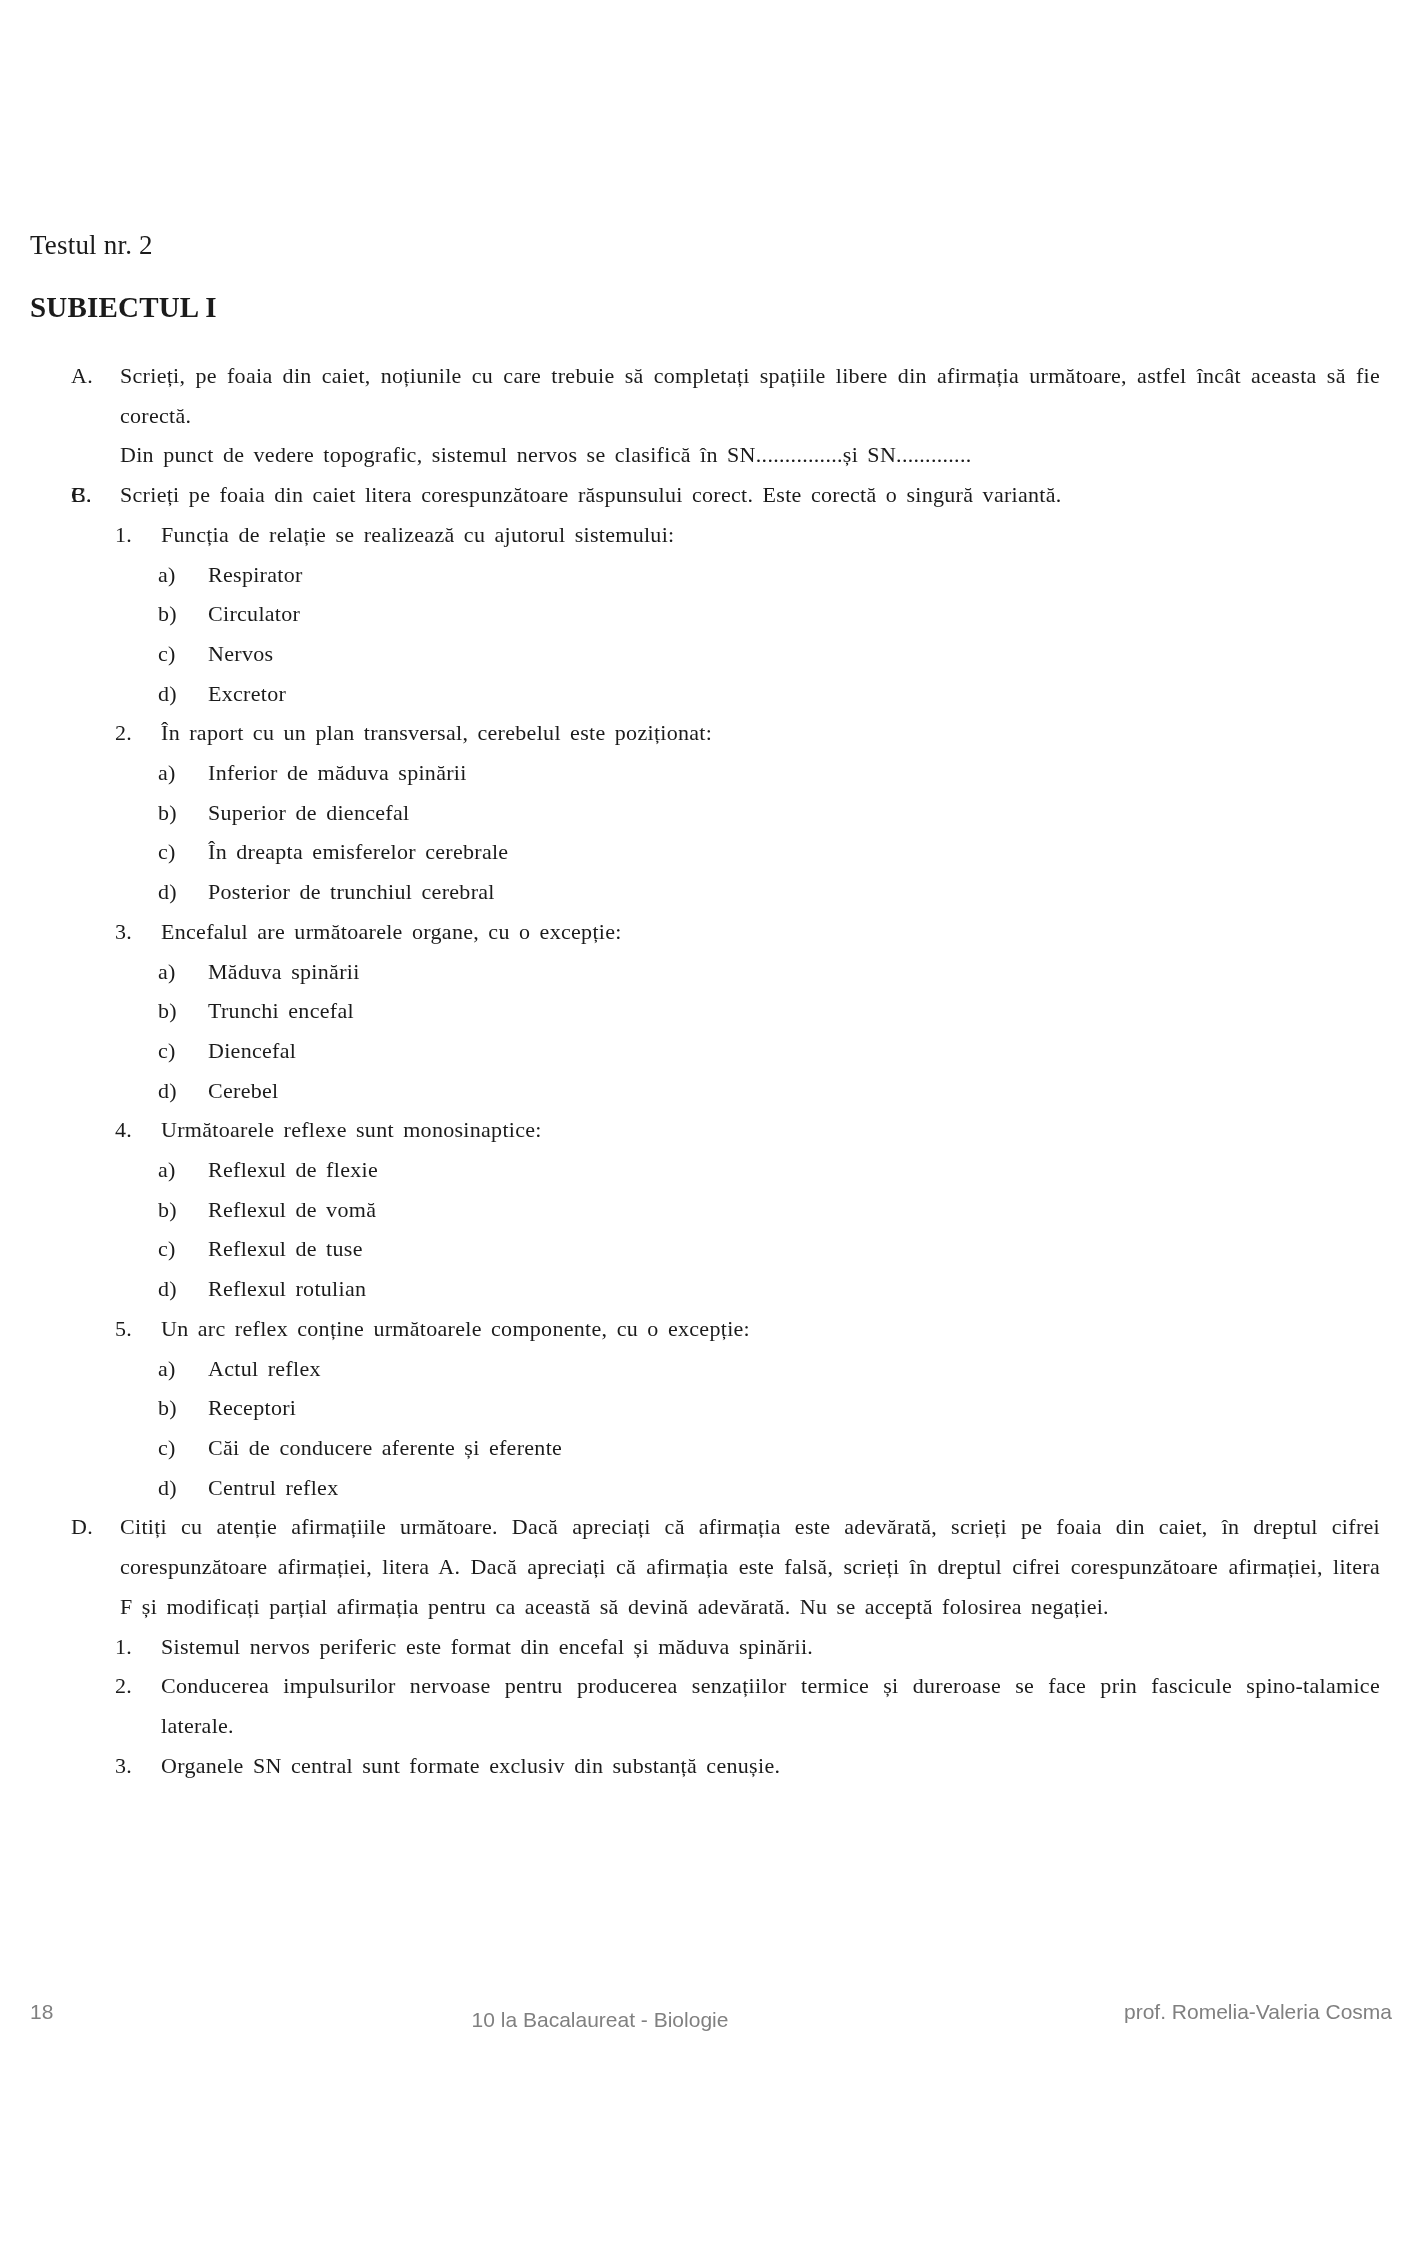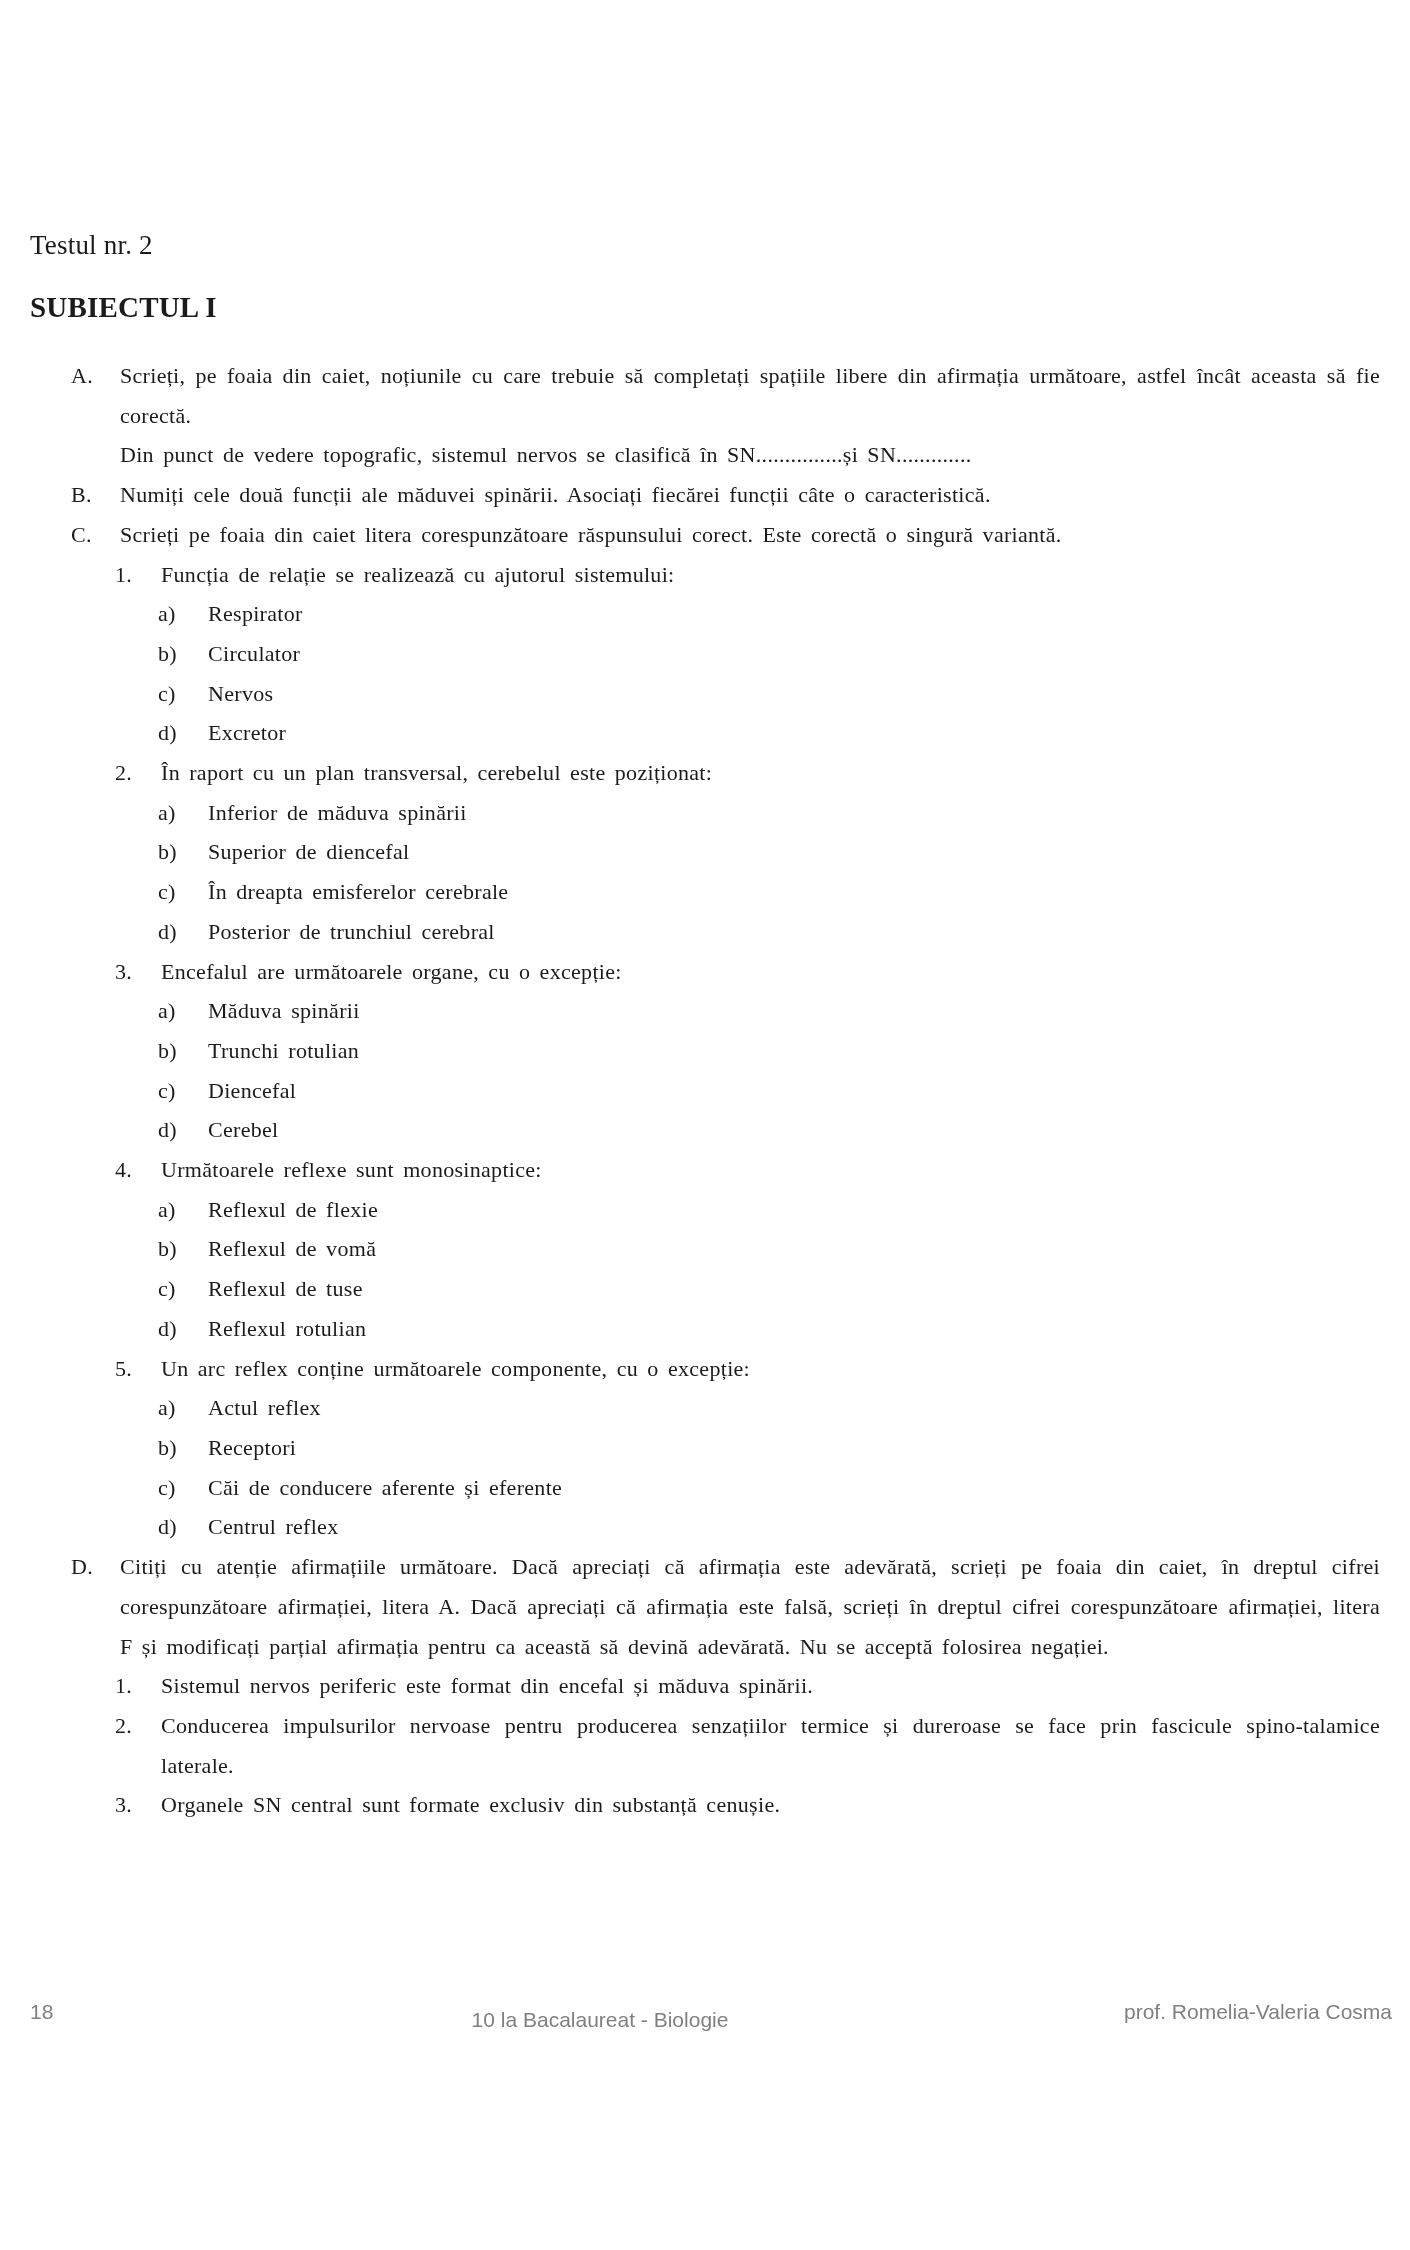--- a/index.html
+++ b/index.html
@@ -50,21 +50,20 @@
           <span>Scrieți, pe foaia din caiet, noțiunile cu care trebuie să completați spațiile libere din afirmația următoare, astfel încât aceasta să fie corectă.</span>
         </div>
         <div class="l1-line">
           <span>Din punct de vedere topografic, sistemul nervos se clasifică în SN...............și SN.............</span>
         </div>
       </div>
 
       <div>
         <div class="l1-line">
           <span class="marker">B.</span>
-          <span>Numiți cele două funcții ale măduvei spinării. Asociați fiecărei funcții câte o caracteristică.</span>
         </div>
       </div>
 
       <div>
         <div class="l1-line">
           <span class="marker">C.</span>
           <span>Scrieți pe foaia din caiet litera corespunzătoare răspunsului corect. Este corectă o singură variantă.</span>
         </div>
 
         <div>
@@ -117,21 +116,21 @@
           <div class="l2-line">
             <span class="marker">3.</span>
             <span>Encefalul are următoarele organe, cu o excepție:</span>
           </div>
           <div class="l3-line">
             <span class="marker">a)</span>
             <span>Măduva spinării</span>
           </div>
           <div class="l3-line">
             <span class="marker">b)</span>
-            <span>Trunchi rotulian</span>
+            <span>Trunchi encefal</span>
           </div>
           <div class="l3-line">
             <span class="marker">c)</span>
             <span>Diencefal</span>
           </div>
           <div class="l3-line">
             <span class="marker">d)</span>
             <span>Cerebel</span>
           </div>
         </div>

